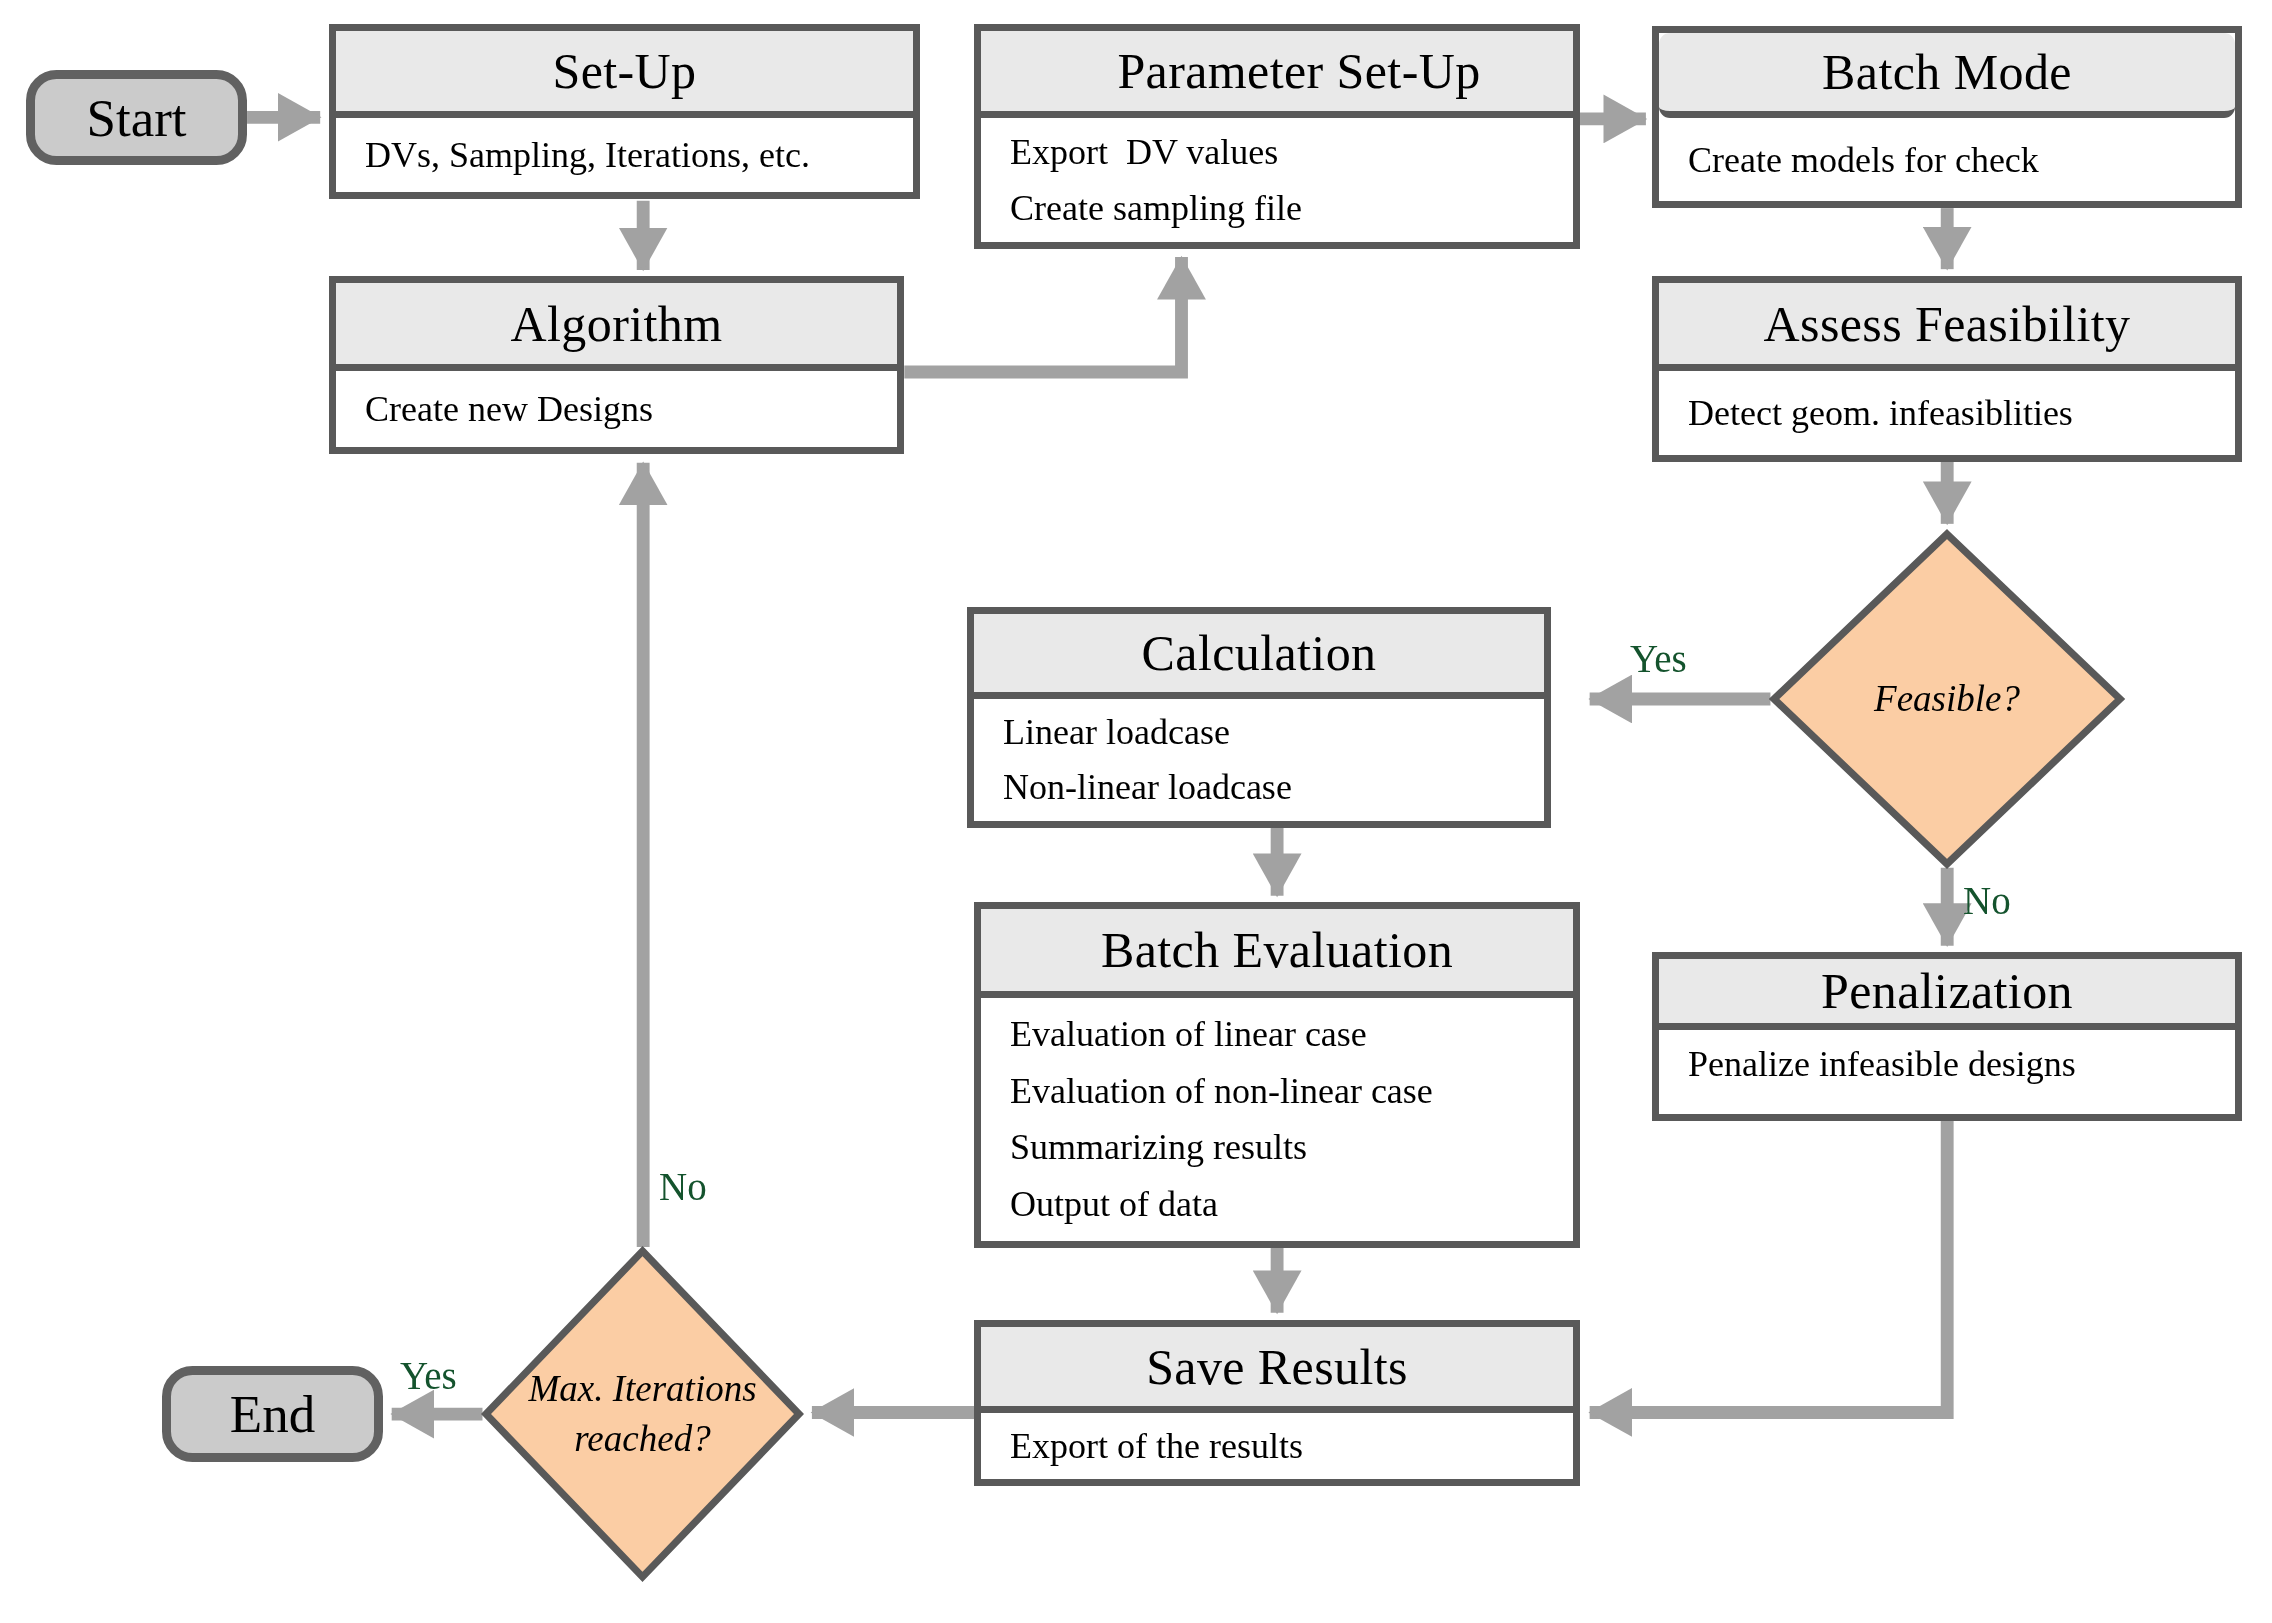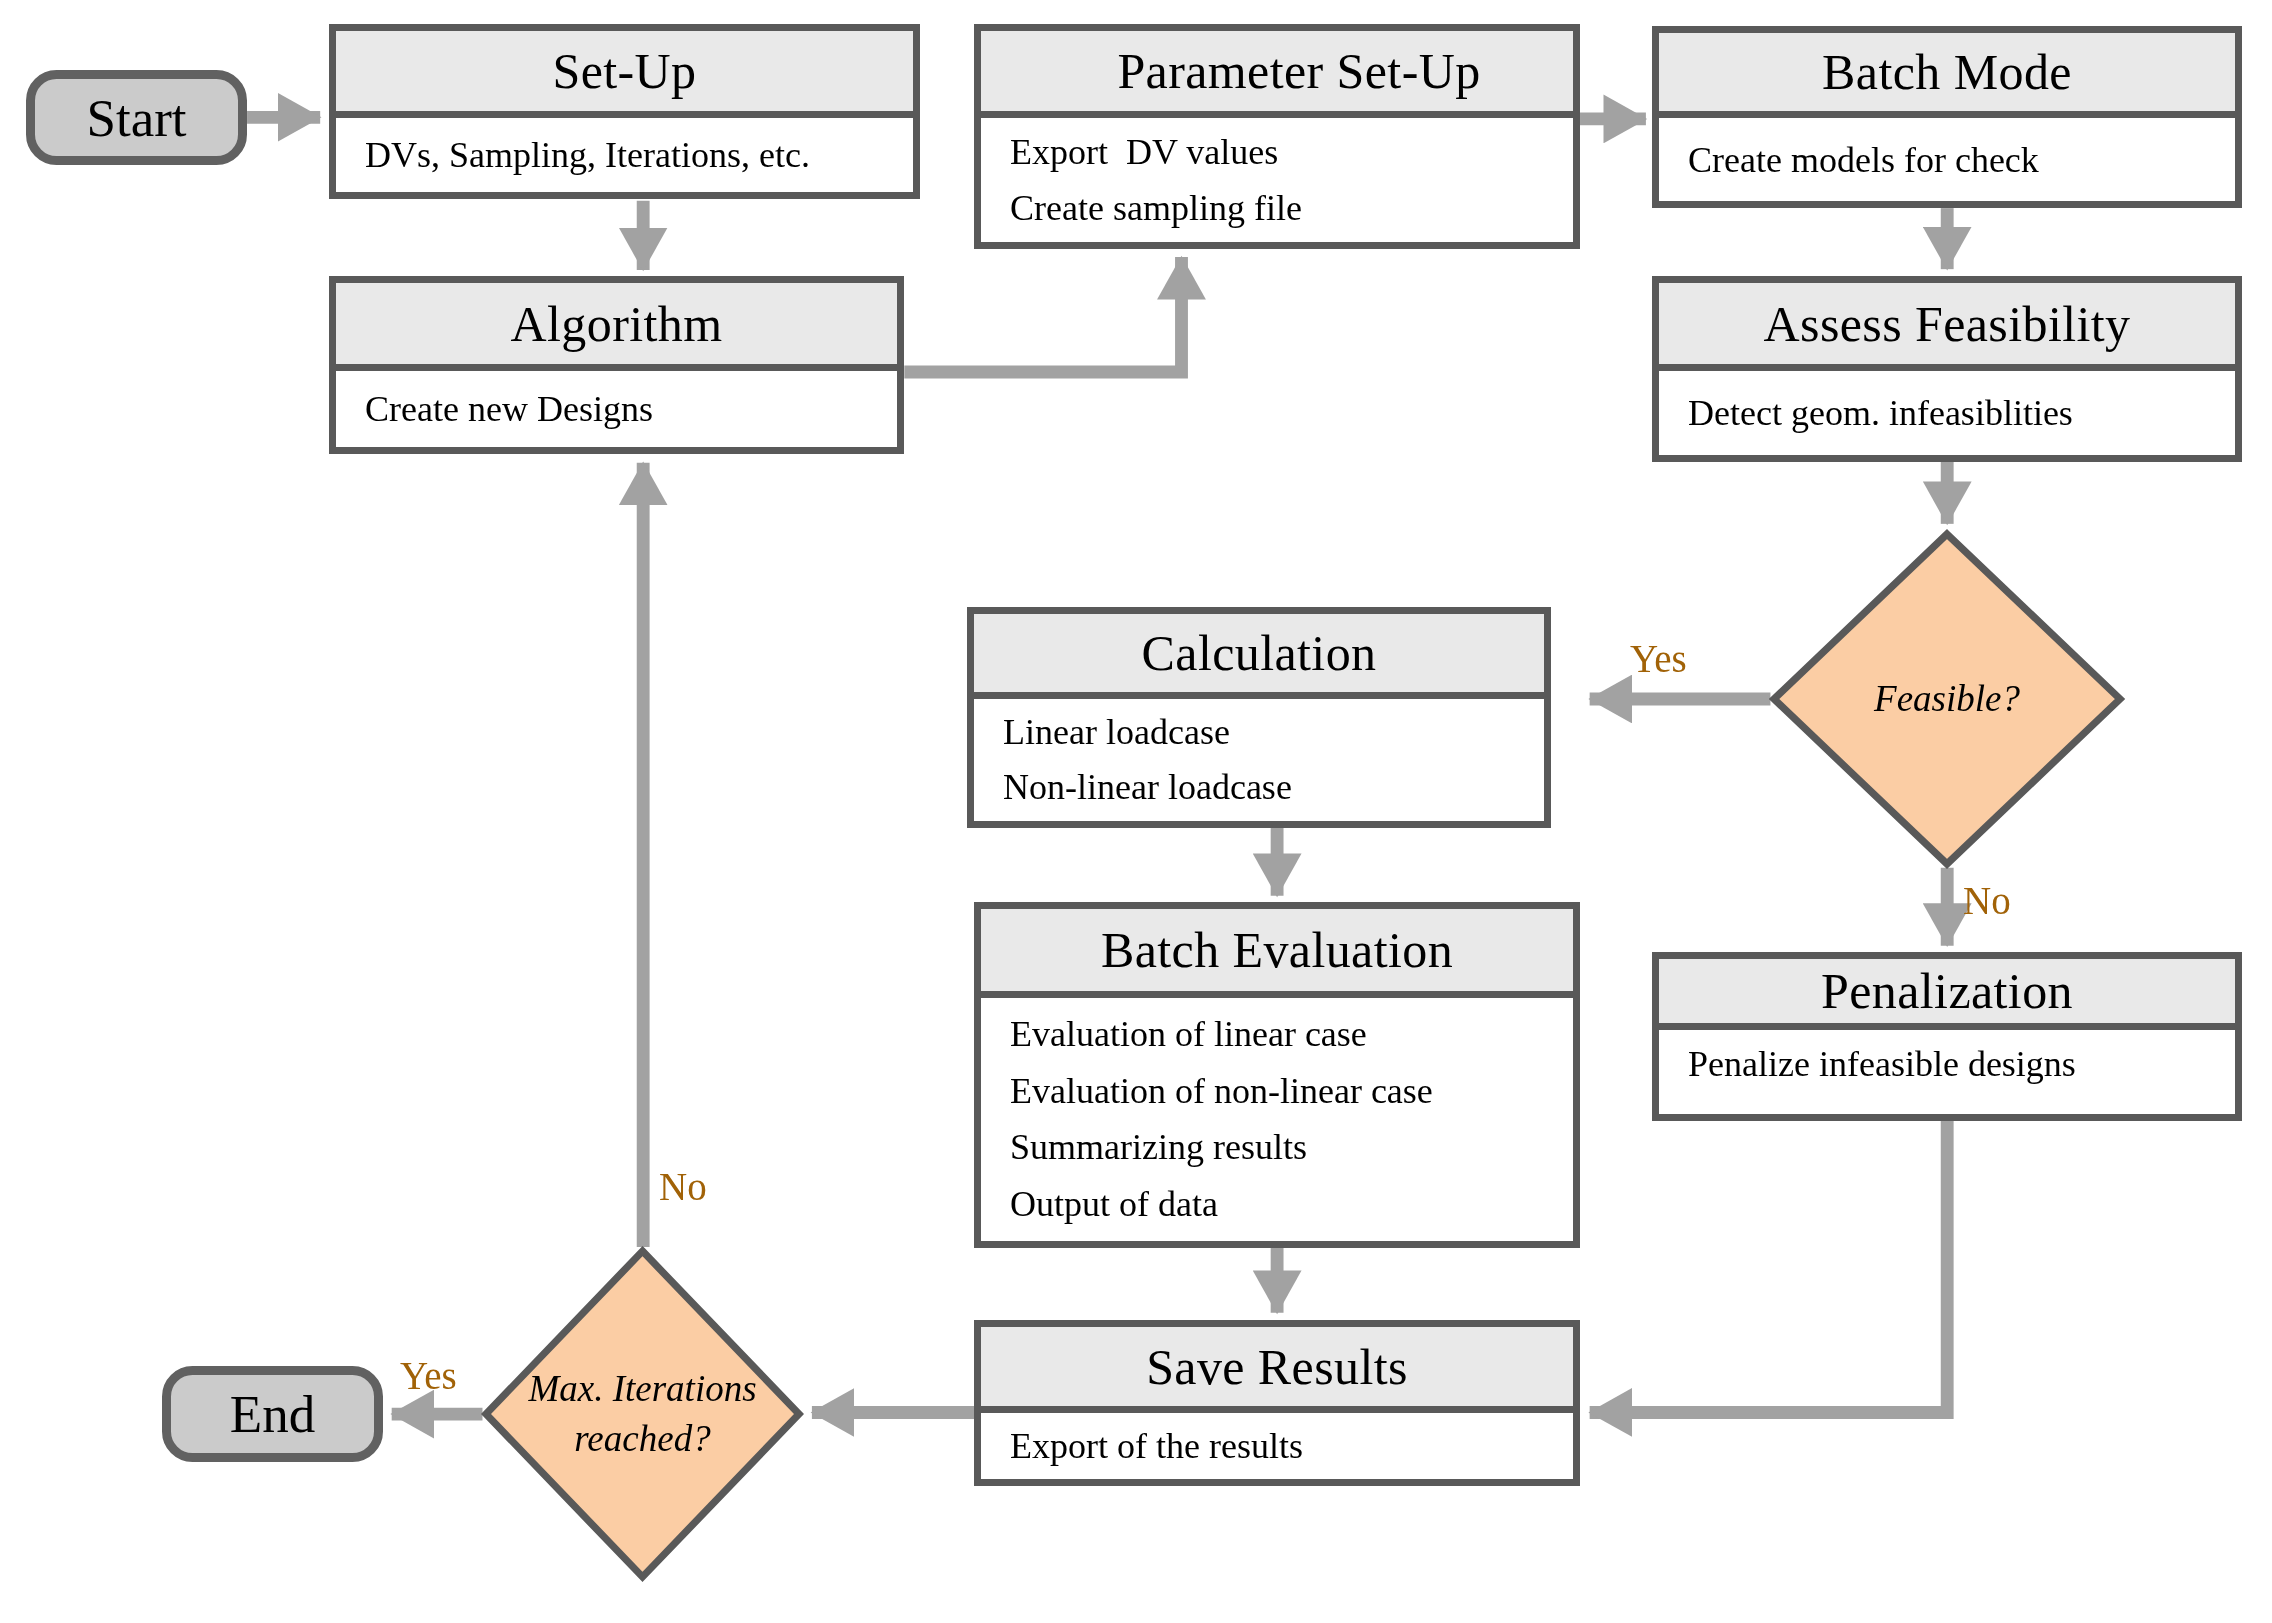--- a/index.html
+++ b/index.html
@@ -12,21 +12,21 @@
        font-size:50px;letter-spacing:0.4px;}
   .bod{box-sizing:border-box;display:flex;flex-direction:column;justify-content:space-evenly;
        padding:0 29px;font-size:36px;white-space:pre;}
   .terminal{position:absolute;z-index:2;box-sizing:border-box;border:9.6px solid #616161;background:#cbcbcb;
        border-radius:30.5px;display:flex;align-items:center;justify-content:center;font-size:53px;}
   .diamond{position:absolute;z-index:2;}
   .diamond svg{position:absolute;left:0;top:0;overflow:visible;}
   .dtext{position:absolute;left:0;top:0;width:100%;height:100%;display:flex;flex-direction:column;
        align-items:center;justify-content:center;font-style:italic;font-size:37px;line-height:1.35;
        text-align:center;z-index:3;}
-  .elabel{position:absolute;z-index:3;font-size:39px;color:#a16207;white-space:nowrap;}
+  .elabel{position:absolute;z-index:3;font-size:39px;color:#14532d;white-space:nowrap;}
 </style>
 </head>
 <body>
 
 <div class="canvas">
 
   <svg class="wires" viewBox="0 0 2828 2020" fill="none">
     <defs>
       <marker id="ah" markerUnits="strokeWidth" markerWidth="3.6" markerHeight="3.8" refX="3.3" refY="1.9" orient="auto">
         <path d="M0,0 L3.4,1.9 L0,3.8 Z" fill="#a2a2a2"></path>
@@ -68,21 +68,21 @@
 
   <div class="node" style="left:974px;top:24px;width:606px;height:225px;">
     <div class="hdr" style="height:87px;padding-left:44px;">Parameter Set-Up</div>
     <div class="bod" style="height:124px;">
       <div class="line">Export  DV values</div>
       <div class="line">Create sampling file</div>
     </div>
   </div>
 
   <div class="node" style="left:1652px;top:26px;width:590px;height:182px;">
-    <div class="hdr" style="height:85px;">Batch Mode</div>
+    <div class="hdr" style="height:85px;border-radius:11px;">Batch Mode</div>
     <div class="bod" style="height:83px;">
       <div class="line">Create models for check</div>
     </div>
   </div>
 
   <div class="node" style="left:1652px;top:276px;width:590px;height:186px;">
     <div class="hdr" style="height:88px;text-align:right;">Assess Feasibility</div>
     <div class="bod" style="height:84px;">
       <div class="line">Detect geom. infeasiblities</div>
     </div>

